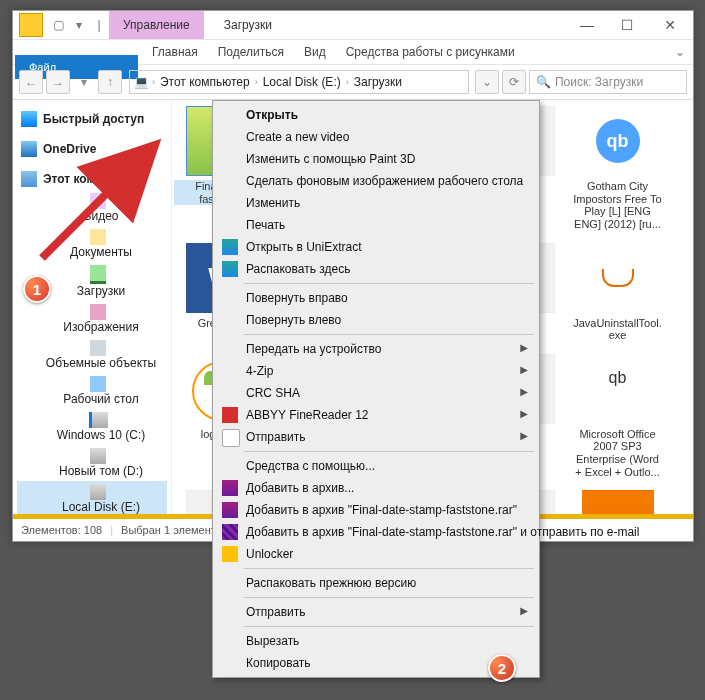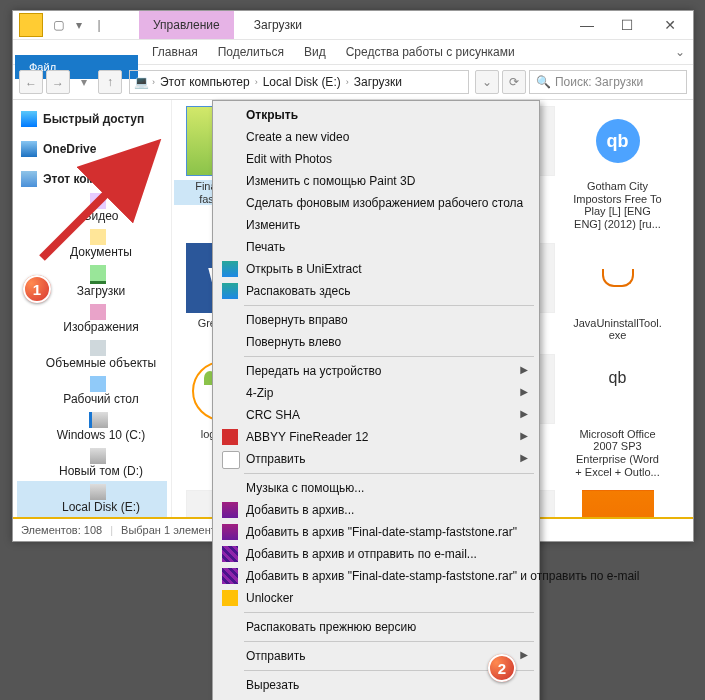--- a/index.html
+++ b/index.html
@@ -2,21 +2,21 @@
 <html><head>
 <meta charset="utf-8">
 <style>
 html,body{margin:0;padding:0;font-family:"Segoe UI",Tahoma,sans-serif;font-size:12px;background:#666;}
 .screenshot{width:705px;height:700px;position:relative;background:#555;margin:0 auto;}
 .window{position:absolute;left:12px;top:10px;width:680px;height:530px;background:#fff;border:1px solid #999;box-shadow:0 0 8px rgba(0,0,0,.3);}
 .titlebar{height:28px;display:flex;align-items:center;background:#fff;border-bottom:1px solid #e5e5e5;}
 .titlebar .icon-box{width:22px;height:22px;margin-left:6px;background:#ffcc33;border:1px solid #cc9900;display:inline-block;}
 .titlebar .qat{display:flex;margin-left:6px;}
 .titlebar .qat span{width:20px;text-align:center;color:#777;font-size:12px;}
-.titlebar .ribbon-tabs{display:flex;margin-left:30px;height:100%;}
+.titlebar .ribbon-tabs{display:flex;height:100%;}
 .rtab{padding:0 14px;display:flex;align-items:center;color:#333;}
 .rtab.highlight{background:#e6b3e6;}
 .titlebar .title-text{margin-left:20px;color:#333;}
 .winbtns{margin-left:auto;display:flex;}
 .winbtns div{width:40px;height:28px;display:flex;align-items:center;justify-content:center;color:#555;font-size:14px;}
 .winbtns .close{width:46px;}
 .menubar{height:24px;background:#fff;border-bottom:1px solid #e5e5e5;display:flex;align-items:center;}
 .menubar .file{background:#1979ca;color:#fff;padding:4px 14px;margin-right:4px;height:16px;display:flex;align-items:center;margin-top:36px;}
 .menubar .mitem{padding:0 10px;color:#444;}
 .menubar .expand{margin-left:auto;margin-right:8px;color:#777;}
@@ -56,21 +56,21 @@
 .th-word{background:linear-gradient(#2b579a,#2b579a);display:flex;align-items:center;justify-content:center;color:#fff;font-weight:bold;font-size:28px;}
 .th-orange{border:2px solid #ff9800;border-radius:50%;width:56px;height:56px;margin-top:6px;position:relative;}
 .th-orange::before{content:"";position:absolute;left:10px;top:8px;width:12px;height:14px;background:#8bc34a;border-radius:50% 50% 0 0;}
 .th-qb{background:#fff;border:1px solid #ccc;display:flex;align-items:center;justify-content:center;}
 .th-qb .qb{width:44px;height:44px;border-radius:50%;background:#4da3ff;color:#fff;font-size:18px;font-weight:bold;display:flex;align-items:center;justify-content:center;}
 .th-java{background:#fff;border:1px solid #ccc;display:flex;align-items:center;justify-content:center;flex-direction:column;}
 .th-java .cup{width:28px;height:16px;border:2px solid #e76f00;border-top:none;border-radius:0 0 12px 12px;}
 .th-qb2{background:#fff;border:1px solid #ccc;display:flex;align-items:center;justify-content:center;}
 .th-box{background:linear-gradient(#f57c00,#ef6c00);}
 .ghost .thumb{background:#f2f2f2;border:1px solid #eee;}
-.statusbar{position:absolute;left:0;right:0;bottom:0;height:22px;border-top:2px solid #eab308;background:#fff;display:flex;align-items:center;padding:0 8px;color:#555;font-size:11px;}
+.statusbar{position:absolute;left:0;right:0;bottom:0;height:22px;border-top:5px solid #eab308;background:#fff;display:flex;align-items:center;padding:0 8px;color:#555;font-size:11px;}
 .statusbar .sep{margin:0 8px;color:#ccc;}
 .ctxmenu{position:absolute;left:212px;top:100px;width:320px;background:#eeeeee;border:1px solid #a0a0a0;box-shadow:3px 3px 6px rgba(0,0,0,.3);padding:3px;font-size:12px;z-index:50;}
 .ctxmenu .mi{padding:4px 8px 4px 30px;position:relative;white-space:nowrap;color:#111;}
 .ctxmenu .mi.bold{font-weight:600;}
 .ctxmenu .mi .mic{position:absolute;left:6px;top:3px;width:16px;height:16px;}
 .ctxmenu .mi .arr{position:absolute;right:8px;top:4px;color:#555;font-size:10px;}
 .ctxmenu .msep{height:1px;background:#c8c8c8;margin:3px 2px 3px 28px;}
 .mic-rar{background:linear-gradient(#a02080,#6a1b9a);}
 .mic-rar2{background:repeating-linear-gradient(45deg,#8e24aa,#8e24aa 3px,#4a148c 3px,#4a148c 6px);}
 .mic-abbyy{background:#d32f2f;}
@@ -283,41 +283,39 @@
   <div class="statusbar">
     <span>Элементов: 108</span>
     <span class="sep">|</span>
     <span>Выбран 1 элемент: 5</span>
   </div>
  </div>
 
  <div class="ctxmenu">
    <div class="mi bold">Открыть</div>
    <div class="mi">Create a new video</div>
-   <div class="mi">Edit with Photos</div>
    <div class="mi">Изменить с помощью Paint 3D</div>
    <div class="mi">Сделать фоновым изображением рабочего стола</div>
    <div class="mi">Изменить</div>
    <div class="mi">Печать</div>
    <div class="mi"><span class="mic mic-ext"></span><span>Открыть в UniExtract</span></div>
    <div class="mi"><span class="mic mic-ext"></span><span>Распаковать здесь</span></div>
    <div class="msep"></div>
    <div class="mi">Повернуть вправо</div>
    <div class="mi">Повернуть влево</div>
    <div class="msep"></div>
    <div class="mi"><span>Передать на устройство</span><span class="arr">▶</span></div>
    <div class="mi"><span>4-Zip</span><span class="arr">▶</span></div>
    <div class="mi"><span>CRC SHA</span><span class="arr">▶</span></div>
    <div class="mi"><span class="mic mic-abbyy"></span><span>ABBYY FineReader 12</span><span class="arr">▶</span></div>
    <div class="mi"><span class="mic mic-send"></span><span>Отправить</span><span class="arr">▶</span></div>
    <div class="msep"></div>
-   <div class="mi">Музыка с помощью...</div>
+   <div class="mi">Средства с помощью...</div>
    <div class="mi"><span class="mic mic-rar"></span><span>Добавить в архив...</span></div>
    <div class="mi"><span class="mic mic-rar"></span><span>Добавить в архив "Final-date-stamp-faststone.rar"</span></div>
-   <div class="mi"><span class="mic mic-rar2"></span><span>Добавить в архив и отправить по e-mail...</span></div>
    <div class="mi"><span class="mic mic-rar2"></span><span>Добавить в архив "Final-date-stamp-faststone.rar" и отправить по e-mail</span></div>
    <div class="mi"><span class="mic mic-lock"></span><span>Unlocker</span></div>
    <div class="msep"></div>
    <div class="mi">Распаковать прежнюю версию</div>
    <div class="msep"></div>
    <div class="mi"><span>Отправить</span><span class="arr">▶</span></div>
    <div class="msep"></div>
    <div class="mi">Вырезать</div>
    <div class="mi">Копировать</div>
 

